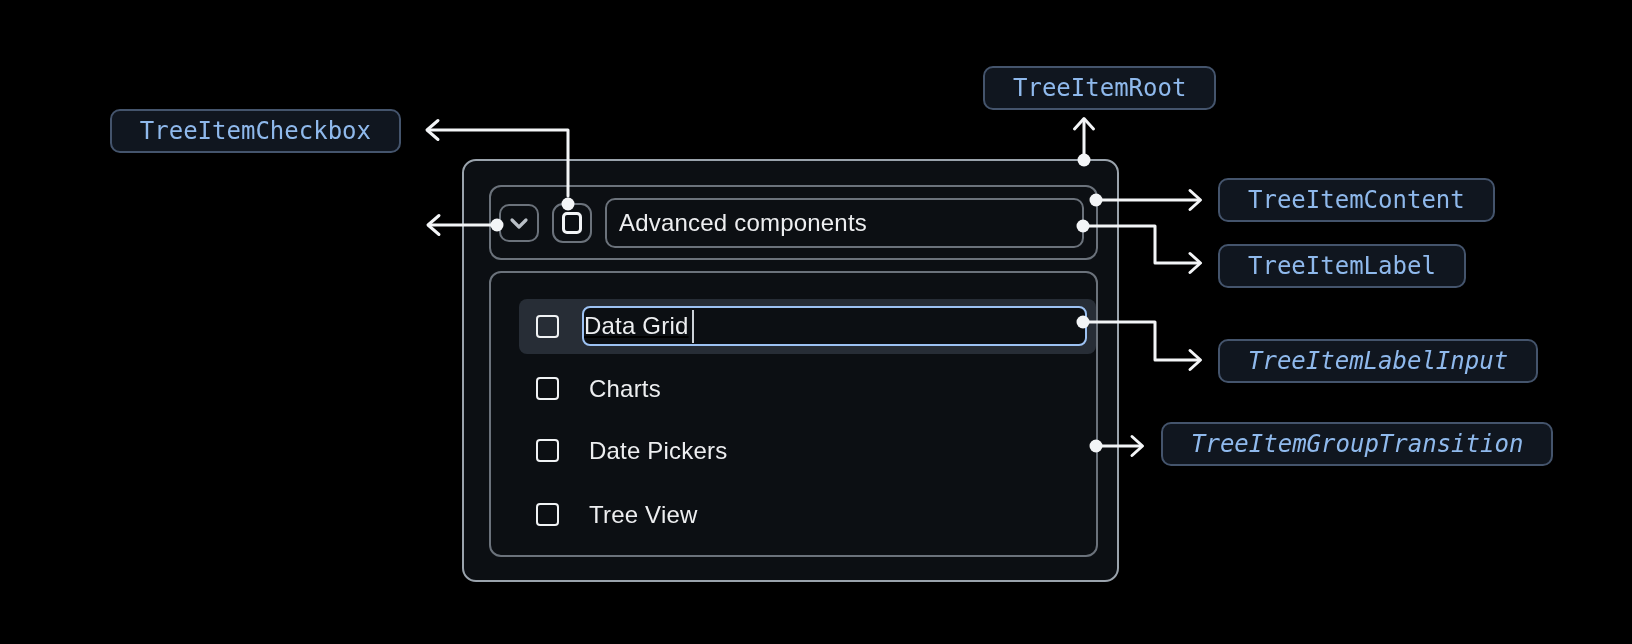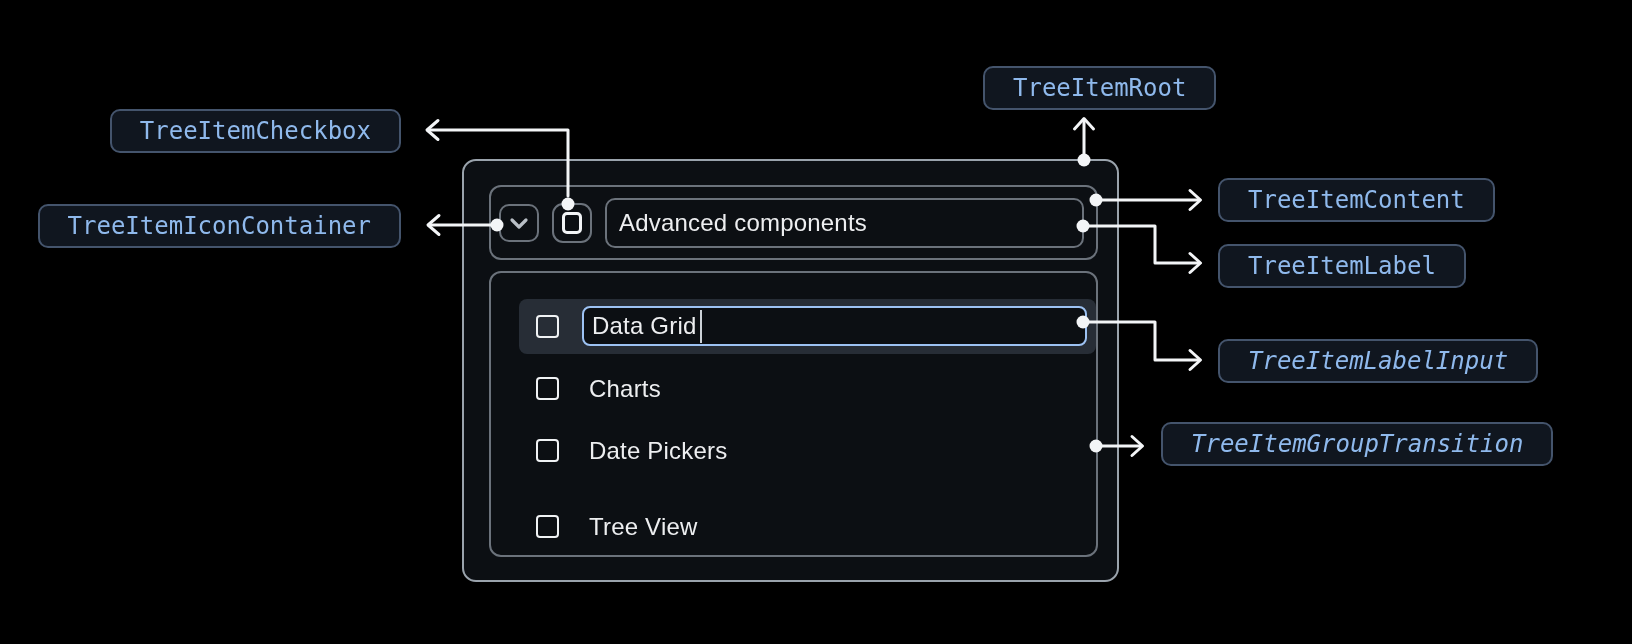--- a/index.html
+++ b/index.html
@@ -23,21 +23,21 @@
 
   .group-box{position:absolute;left:25px;top:110px;width:609px;height:286px;box-sizing:border-box;
              border:2px solid #6b727b;border-radius:12px;}
   .tree-row{position:absolute;left:28px;width:577px;height:55px;display:flex;align-items:center;}
   .row-highlight{background:#272d36;border-radius:8px;}
   .row-checkbox{width:23px;height:23px;box-sizing:border-box;border:2.5px solid #f0f2f4;border-radius:4px;
                 margin-left:17px;flex:0 0 auto;}
   .row-label{margin-left:30px;}
   .label-input{position:absolute;left:63px;top:7px;width:505px;height:40px;box-sizing:border-box;
                background:#0c0f13;border:2px solid #9dc2f3;border-radius:8px;
-               display:flex;align-items:center;padding-left:8px;}
+               display:flex;align-items:center;text-decoration:underline;}
   .caret{display:inline-block;width:2.5px;height:33px;background:#cdd2d8;margin-left:3px;}
 
   
   .pill{position:absolute;box-sizing:border-box;background:#10161f;border:2px solid #44546c;border-radius:10px;
         padding:5px 28px;font-family:"DejaVu Sans Mono",monospace;font-size:24px;line-height:1.25;
         color:#8fb9ec;white-space:nowrap;}
   .pill-checkbox{right:1231px;top:109px;}
   .pill-icon-container{right:1231px;top:204px;}
   .pill-root{left:983px;top:66px;}
   .pill-content{left:1218px;top:178px;}
@@ -83,29 +83,28 @@
       <div class="tree-row" style="top:150px;">
         <span class="row-checkbox"></span>
         <span class="tree-text row-label">Date Pickers</span>
       </div>
 
       <div class="tree-row" style="top:88px;">
         <span class="row-checkbox"></span>
         <span class="tree-text row-label">Charts</span>
       </div>
 
-      <div class="tree-row" style="top:226px;">
+      <div class="tree-row" style="top:214px;">
         <span class="row-checkbox"></span>
         <span class="tree-text row-label">Tree View</span>
       </div>
     </div>
   </div>
 
   <div class="pill pill-checkbox">TreeItemCheckbox</div>
-  <div class="pill pill-icon-container">TreeItemIconContainer</div>
   <div class="pill pill-root">TreeItemRoot</div>
   <div class="pill pill-content">TreeItemContent</div>
   <div class="pill pill-label">TreeItemLabel</div>
   <div class="pill pill-label-input">TreeItemLabelInput</div>
   <div class="pill pill-group-transition">TreeItemGroupTransition</div>
 
   <svg class="overlay" width="1632" height="644" viewBox="0 0 1632 644">
     <g stroke="#f3f5f7" stroke-width="3" fill="none" stroke-linecap="round" stroke-linejoin="round">
 
       <g>

